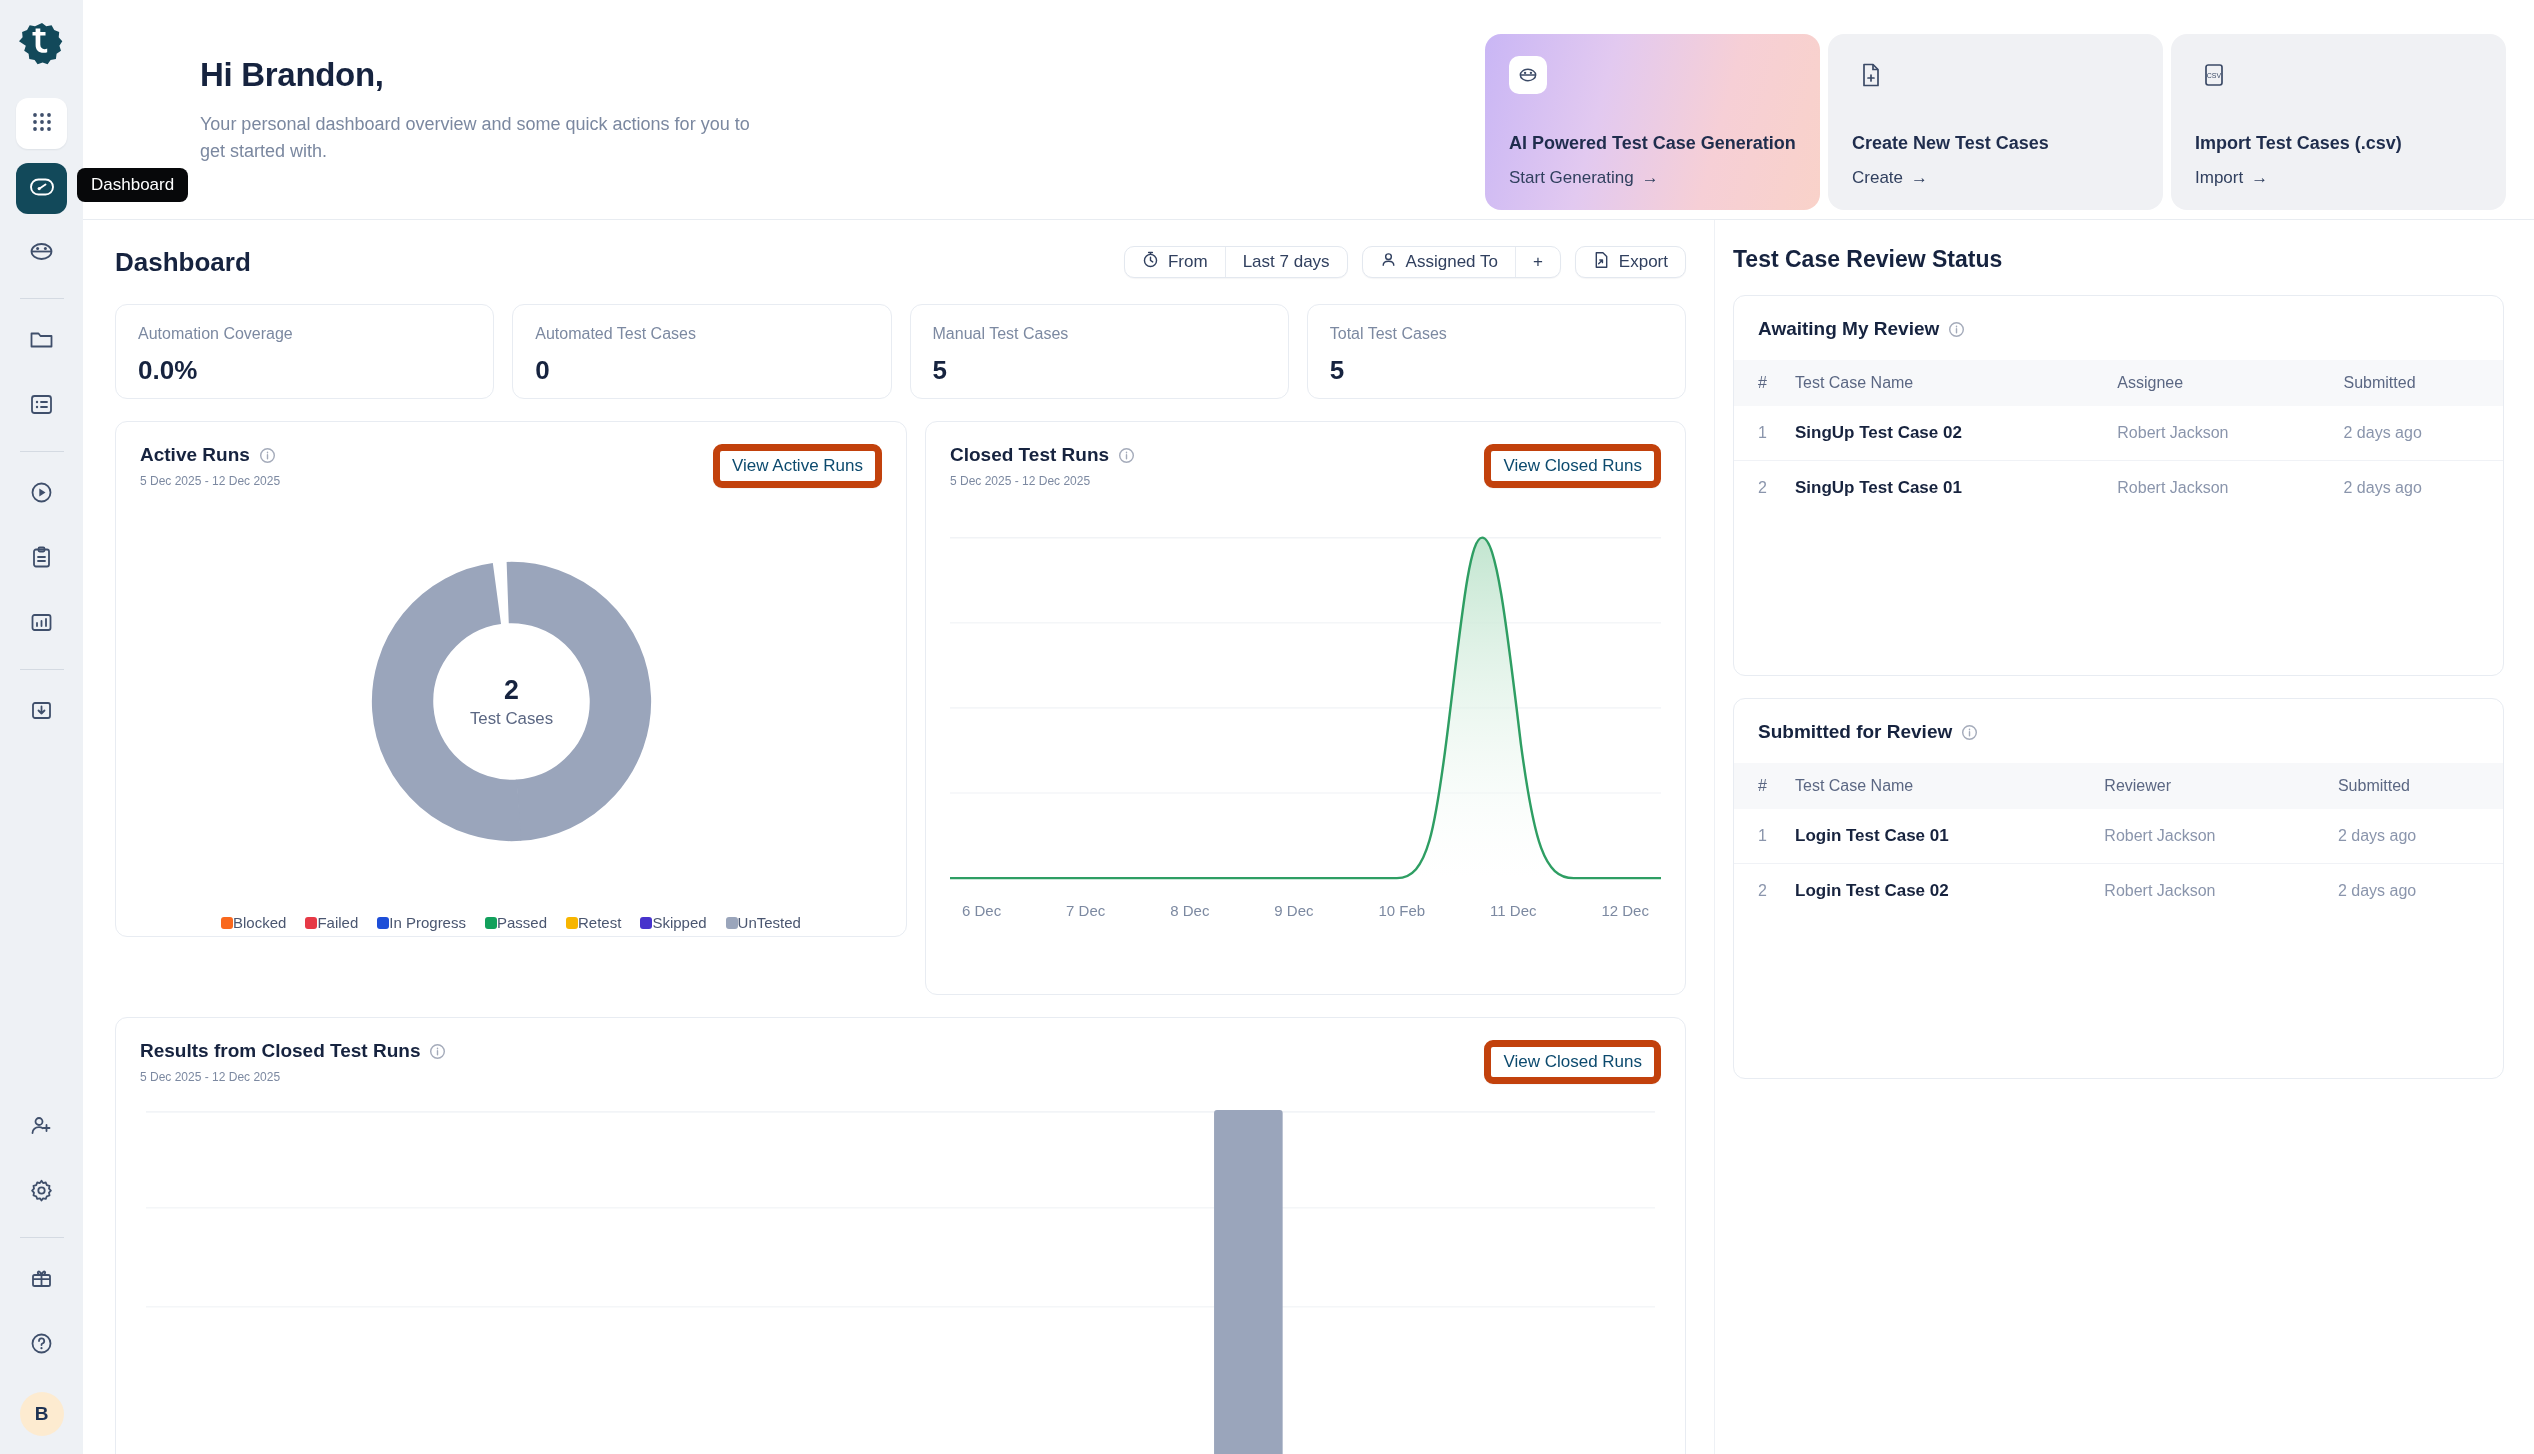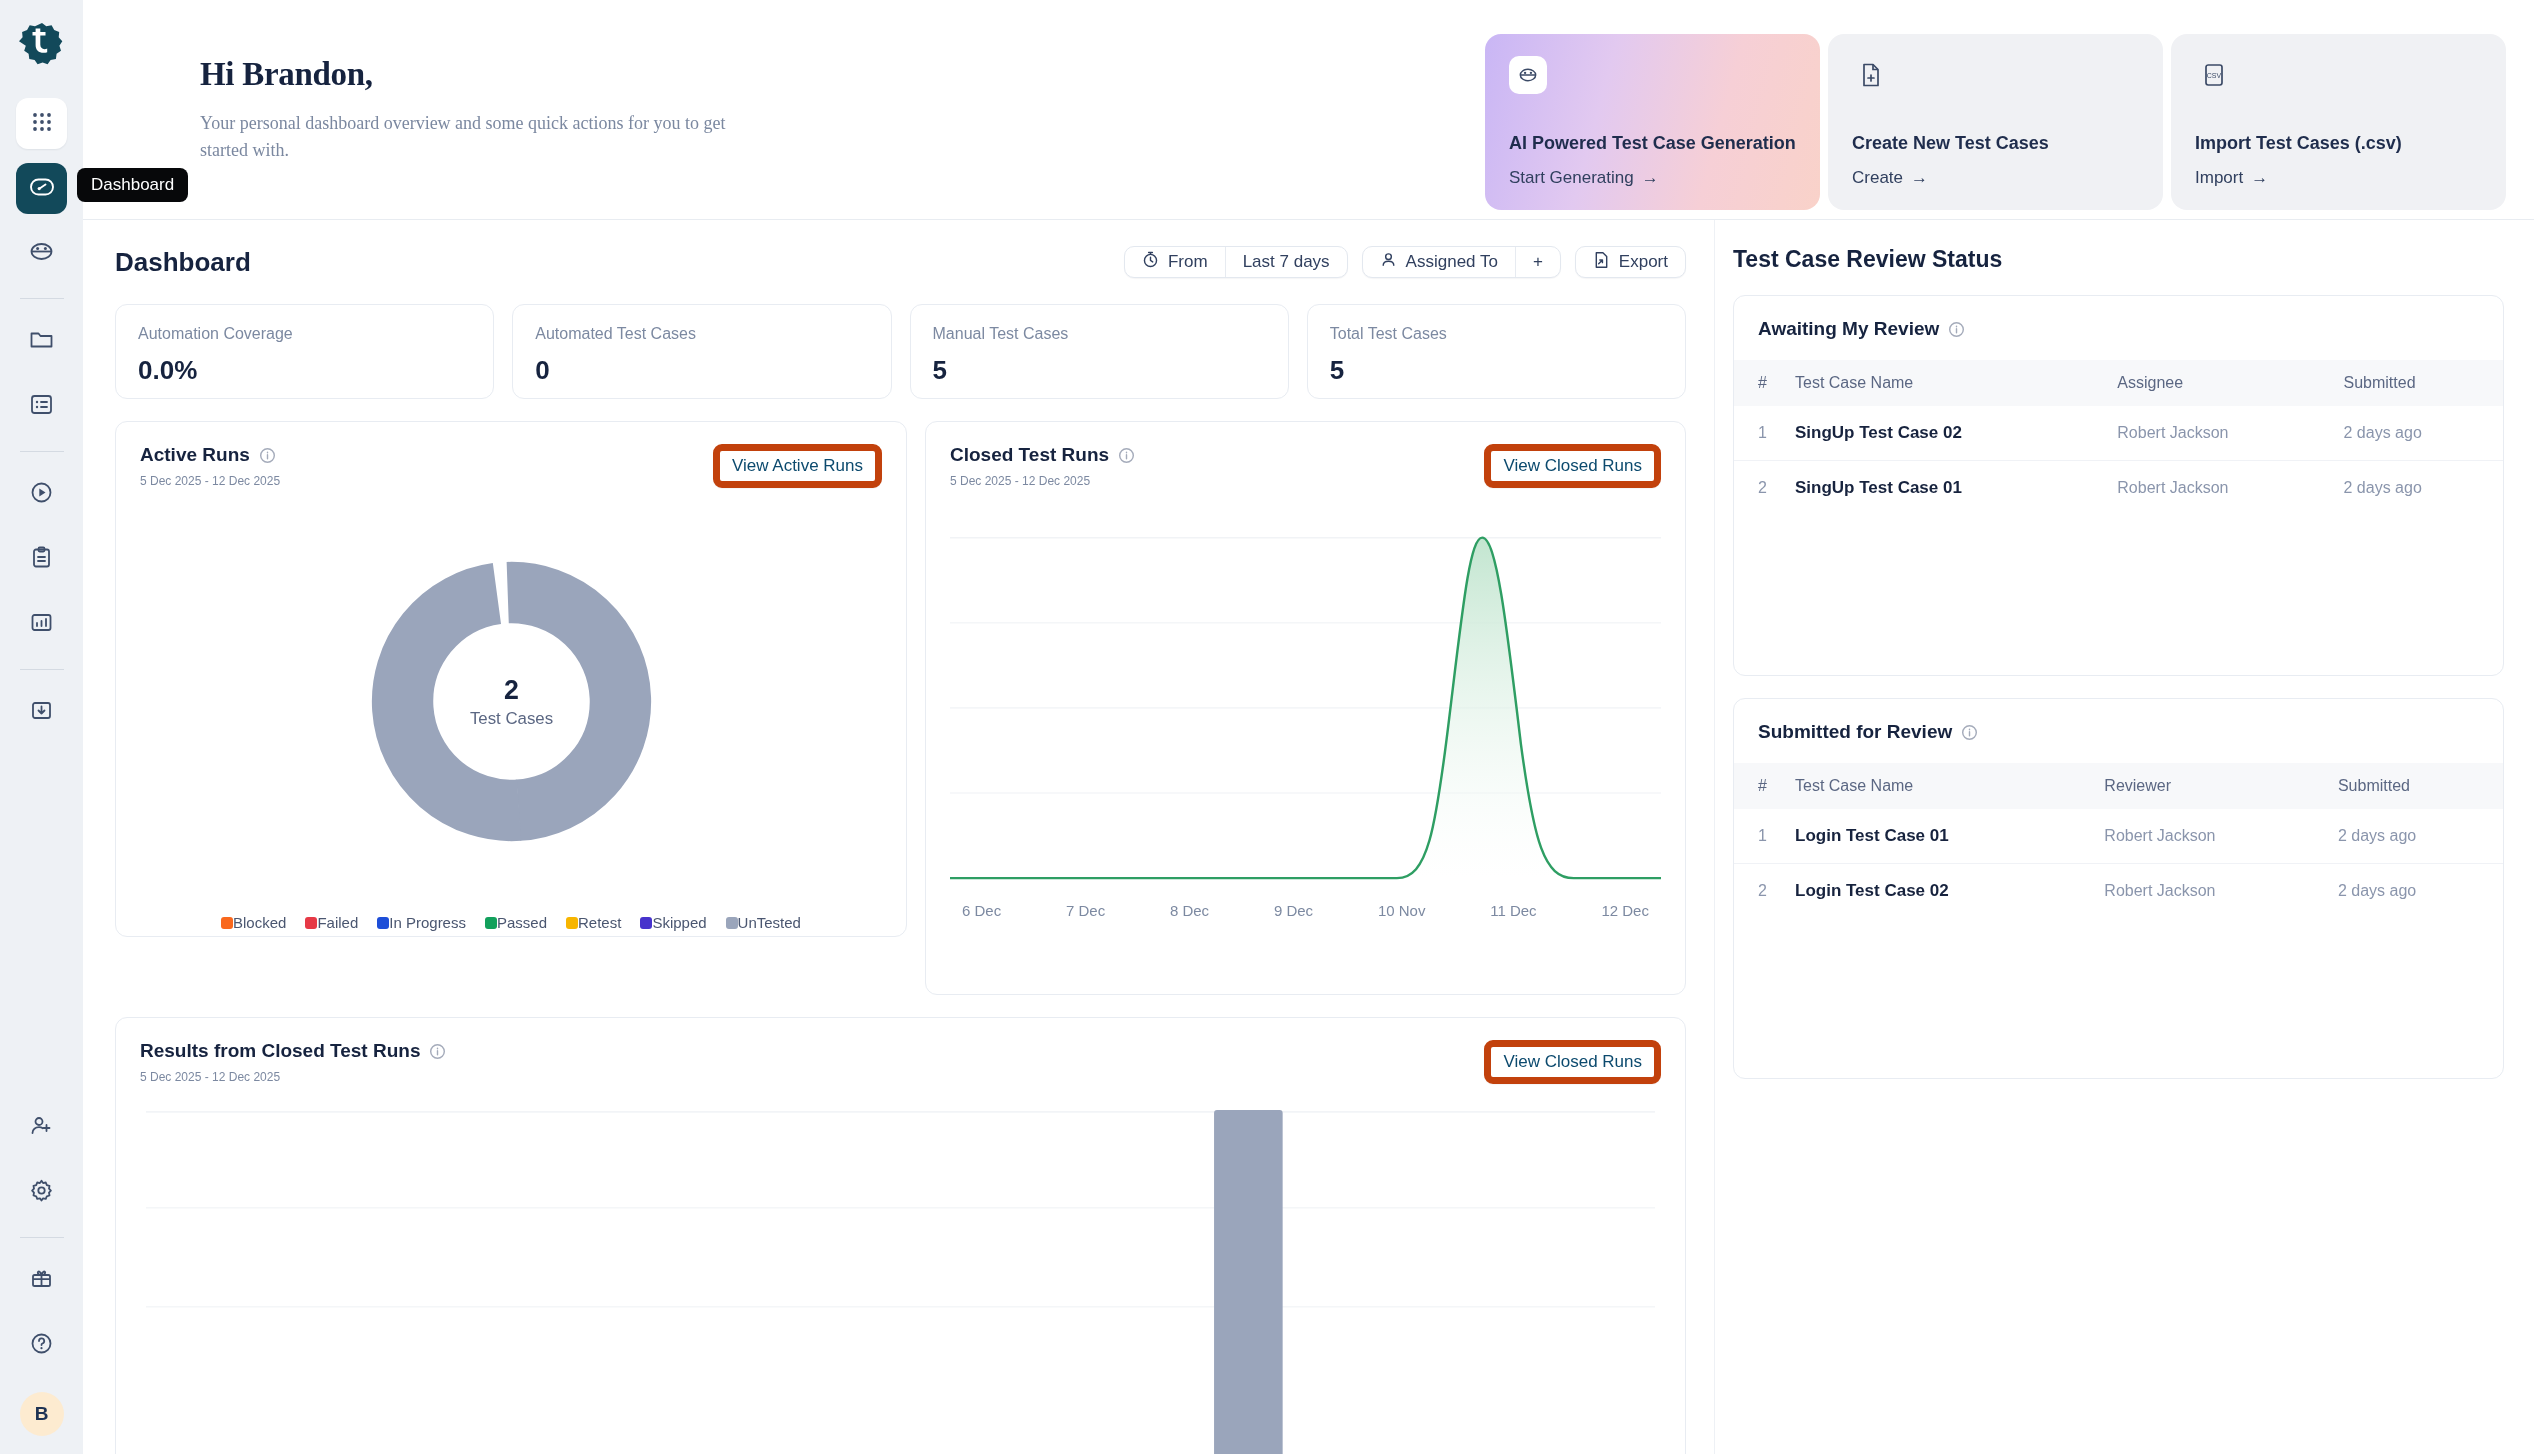--- a/index.html
+++ b/index.html
@@ -46,21 +46,21 @@
   
   .main { flex: 1 1 auto; height: 100%; display: flex; flex-direction: column; min-width: 0; }
 
   .topbar {
     height: 220px; flex: 0 0 220px;
     display: flex; align-items: flex-start;
     padding: 30px 28px 0 32px; gap: 20px;
     border-bottom: 1px solid #e8ecf1;
     background: #ffffff;
   }
-  .greeting { flex: 1 1 auto; padding-top: 26px; padding-left: 85px; min-width: 0; font-family: Liberation Serif, serif; }
+  .greeting { flex: 1 1 auto; padding-top: 26px; padding-left: 85px; min-width: 0; }
   .greeting h1 { font-size: 33px; font-weight: 700; color: #16233f; letter-spacing:-0.3px; }
   .greeting p { margin-top: 17px; font-size: 18px; line-height: 1.5; color: #7b88a0; max-width: 554px; }
 
   .cards { display: flex; gap: 8px; padding-top: 4px; }
   .qcard {
     width: 335px; height: 176px; border-radius: 16px;
     padding: 22px 24px; position: relative;
     display: flex; flex-direction: column; cursor: pointer;
   }
   .qcard.plain { background: #f0f1f4; }
@@ -508,21 +508,21 @@
                   </linearGradient>
                 </defs>
                 <path d="M0,376 L440,376 C470,376 478,330 492,210 C505,100 512,32 524,32 C538,32 548,120 562,240 C575,340 585,376 614,376 L700,376 L700,376 L0,376 Z" fill="url(#areaGrad)"></path>
                 <path d="M0,376 L440,376 C470,376 478,330 492,210 C505,100 512,32 524,32 C538,32 548,120 562,240 C575,340 585,376 614,376 L700,376" fill="none" stroke="#2e9e63" stroke-width="2.4"></path>
               </svg>
               <div class="axis-x">
                 <span>6 Dec</span>
                 <span>7 Dec</span>
                 <span>8 Dec</span>
                 <span>9 Dec</span>
-                <span>10 Nov</span>
+                <span>10 Feb</span>
                 <span>11 Dec</span>
                 <span>12 Dec</span>
               </div>
             </div>
           </div>
         </div>
 
         <div class="panel p-results">
           <div class="panel-head">
             <div>

